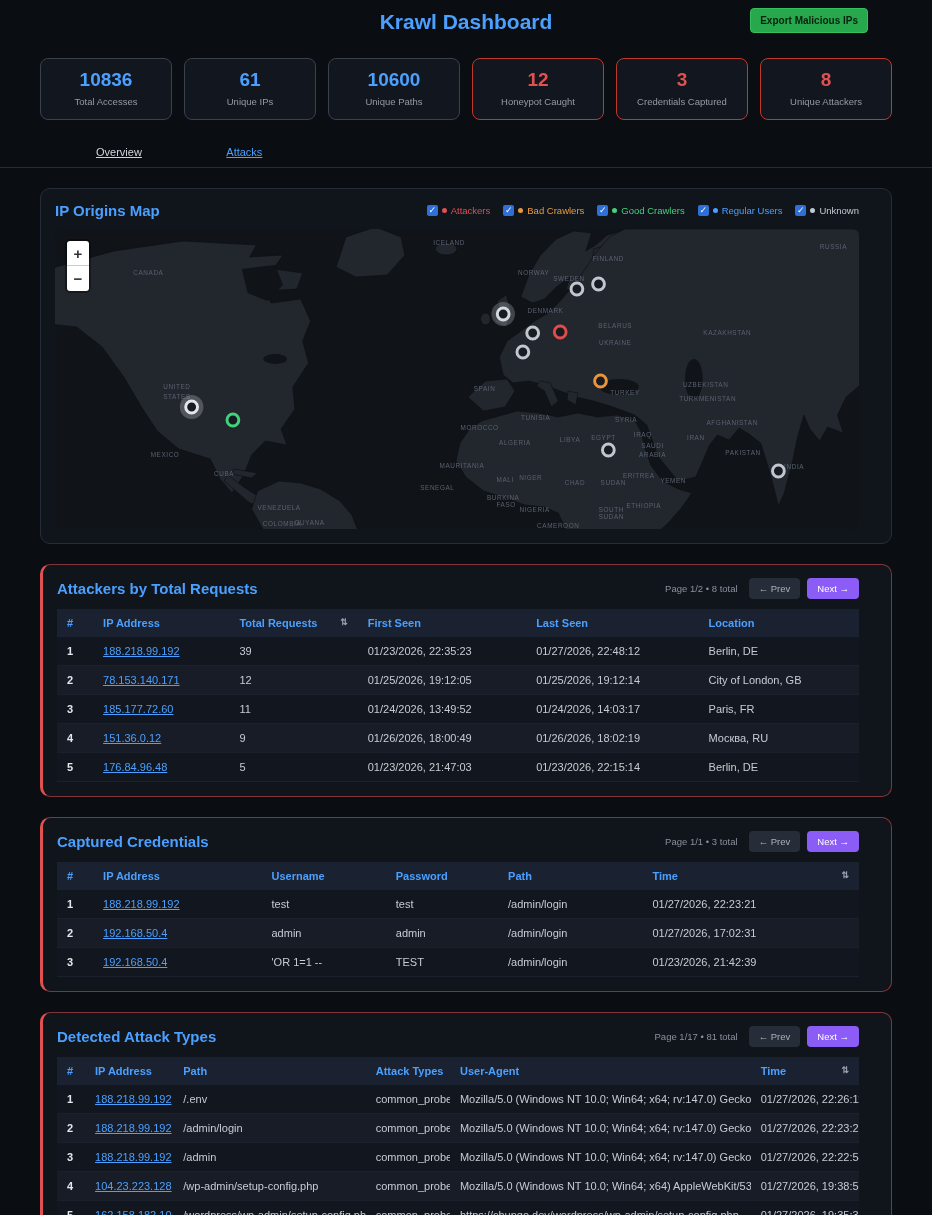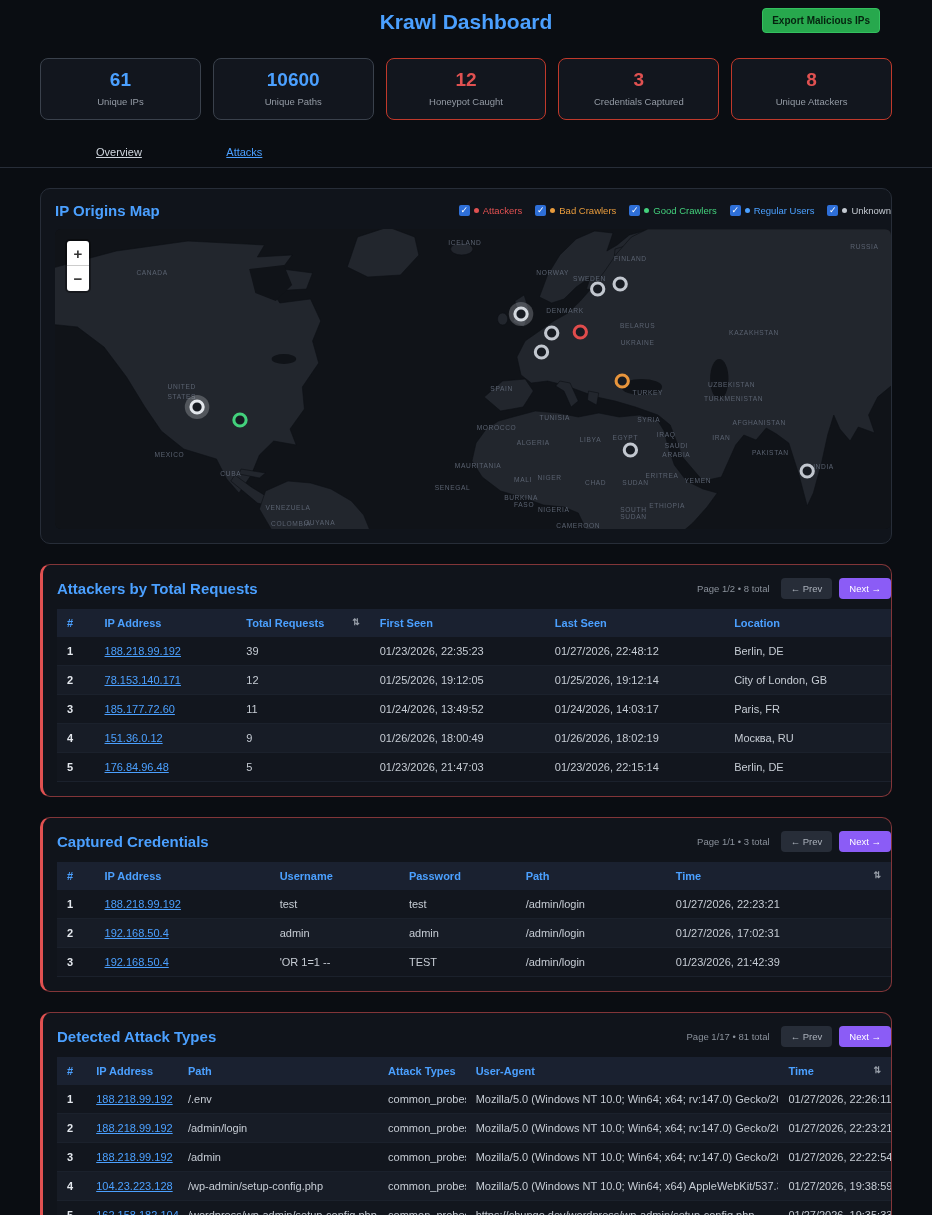--- a/index.html
+++ b/index.html
@@ -8,21 +8,21 @@
     width:932px; min-height:1215px;
     font-family:"Liberation Sans", sans-serif;
     color:#c6ccd4;
   }
   .page { width:932px; padding-bottom:24px; }
 
   
   .header { position:relative; height:46px; padding-top:10px; }
   .header h1 { text-align:center; font-size:21px; font-weight:bold; color:#4ba0ff; }
   .export-btn {
-    position:absolute; top:8px; right:52px;
+    position:absolute; top:8px; right:64px;
     background:#27a84d; color:#05230f; border:1px solid #34c05f;
     font-size:10px; font-weight:bold; padding:6px 9px; border-radius:4px;
     font-family:"Liberation Sans", sans-serif; cursor:pointer;
   }
 
   
   .stats { display:flex; gap:12px; padding:12px 40px 0 40px; }
   .stat-card {
     flex:1; background:#12161e; border:1px solid #3a414c; border-radius:8px;
     padding:10px 6px 12px 6px; text-align:center;
@@ -34,21 +34,21 @@
 
   
   .tabs { margin-top:22px; border-bottom:1px solid #272d38; padding:0 0 7px 48px; }
   .tab { font-size:11px; margin-right:32px; cursor:pointer; text-decoration:underline;margin-left:48px; }
   .tab.active { color:#cfd5dd; }
   .tab.inactive { color:#4ba0ff; }
 
   
   .panel {
     margin:20px 40px 0 40px; background:#10141b;
-    border:1px solid #272d38; border-radius:10px; padding:13px 0 14px 14px;
+    border:1px solid #272d38; border-radius:10px; padding:13px 32px 14px 14px;
   }
   .panel.alert {
     border:1px solid rgba(224,81,81,.55); border-left:3px solid #e05151;
   }
   .panel-head { display:flex; justify-content:space-between; align-items:center; margin-bottom:10px; }
   .panel-title { font-size:15px; font-weight:bold; color:#4ba0ff; }
 
   
   .map-wrap { position:relative; width:100%; height:300px; background:#101318; border-radius:6px; overflow:hidden; }
   .map-wrap svg { position:absolute; inset:0; }
@@ -116,20 +116,24 @@
 <body>
 
 <div class="page">
 
   <div class="header">
     <h1>Krawl Dashboard</h1>
     <button class="export-btn">Export Malicious IPs</button>
   </div>
 
   <div class="stats" id="stats">
+      <div class="stat-card info">
+        <div class="stat-value">10836</div>
+        <div class="stat-label">Total Accesses</div>
+      </div>
       <div class="stat-card info">
         <div class="stat-value">61</div>
         <div class="stat-label">Unique IPs</div>
       </div>
       <div class="stat-card info">
         <div class="stat-value">10600</div>
         <div class="stat-label">Unique Paths</div>
       </div>
       <div class="stat-card danger">
         <div class="stat-value">12</div>

